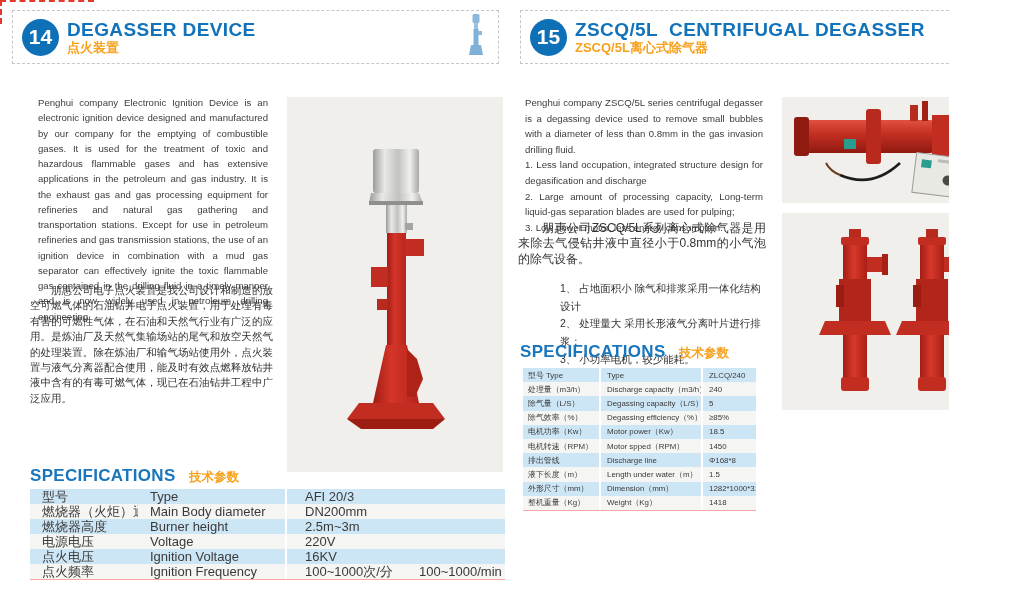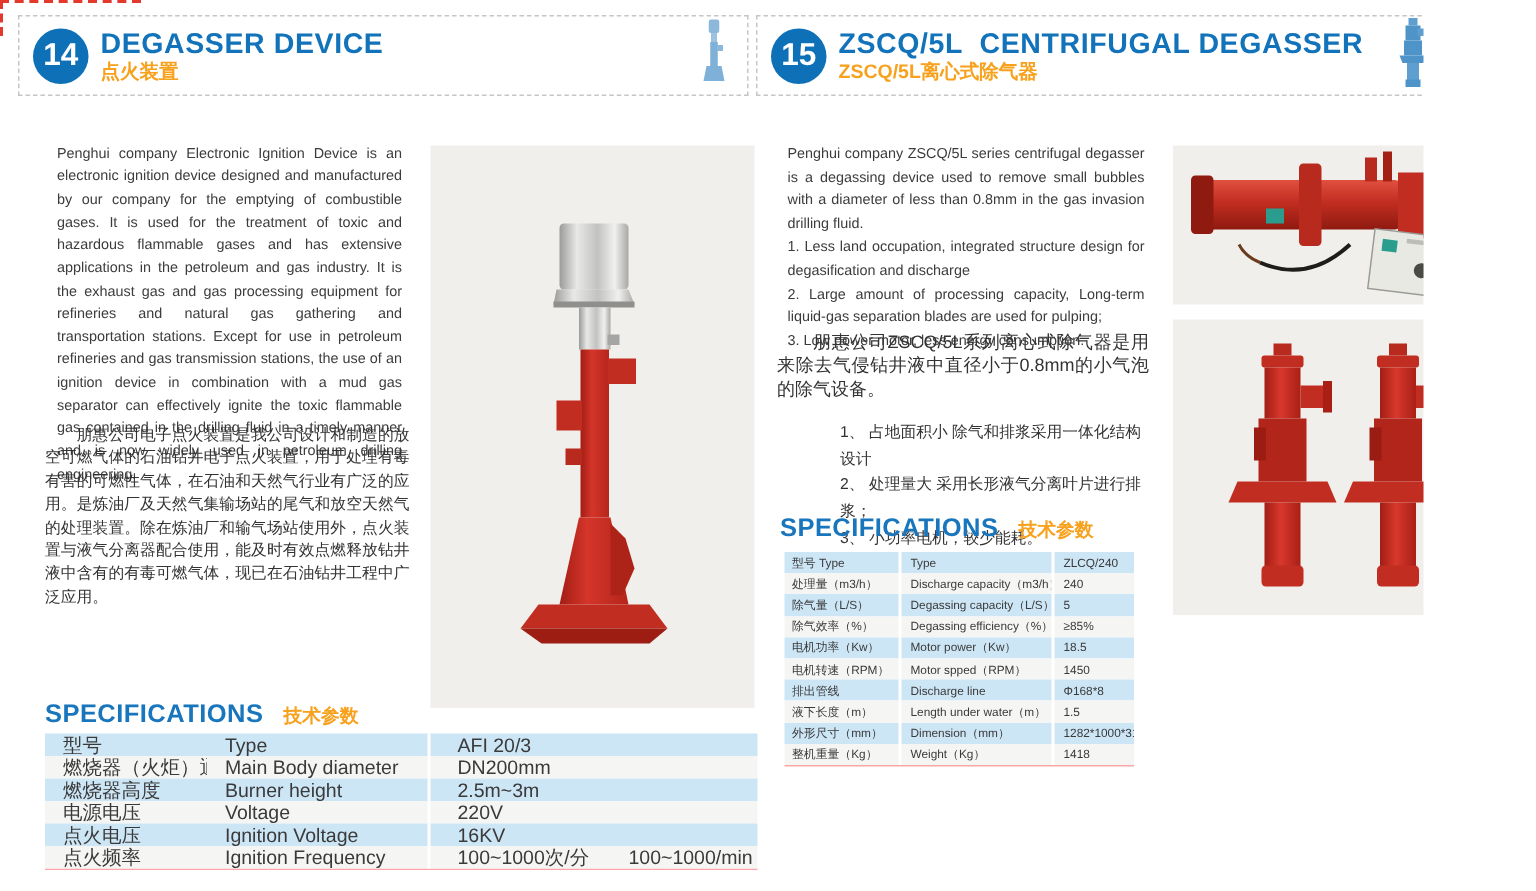--- a/index.html
+++ b/index.html
@@ -7,21 +7,21 @@
     position:relative;width:949px;height:594px;overflow:hidden;background:#ffffff;
     font-family:"Liberation Sans","DejaVu Sans",sans-serif;color:#3b3b3b;
   }
   
   .crop-top{position:absolute;left:0;top:0;width:94px;height:0;border-top:2px dashed #e2392c;}
   .crop-left{position:absolute;left:0;top:0;height:24px;width:0;border-left:2px dashed #e2392c;}
 
   
   .hdr{position:absolute;top:10px;height:52px;border:1px dashed #c6c6c6;background:#ffffff;display:flex;align-items:center;}
   .hdr-left{left:12px;width:485px;}
-  .hdr-right{left:504px;width:487px;align-items:center;}
+  .hdr-right{left:520px;width:487px;align-items:center;}
   .num-circle{width:37px;height:37px;border-radius:50%;background:#0e71b8;color:#fff;
     font-weight:bold;font-size:21px;display:flex;align-items:center;justify-content:center;margin-left:9px;flex:0 0 auto;}
   .hdr-titles{margin-left:8px;flex:1 1 auto;min-width:0;}
   .hdr-title{color:#1273ba;font-weight:bold;font-size:19px;letter-spacing:.4px;line-height:21px;white-space:pre;}
   .hdr-sub{color:#f7a11d;font-weight:bold;font-size:13px;line-height:16px;}
   .hdr-icons{display:flex;gap:6px;margin-right:14px;flex:0 0 auto;align-items:flex-end;}
 
   
   .para-en-left{position:absolute;left:38px;top:95px;width:230px;font-size:9.6px;line-height:15.25px;
     text-align:justify;color:#3c3c3c;}

